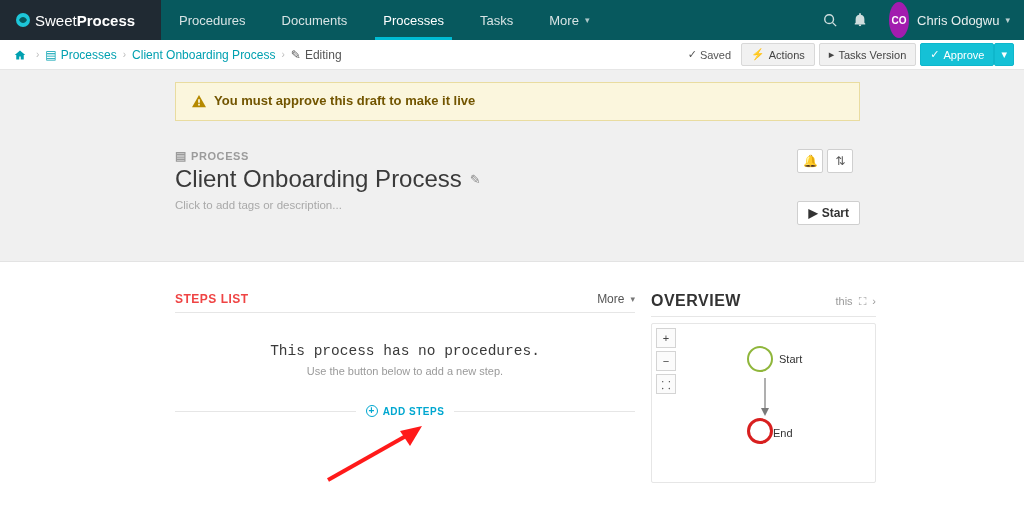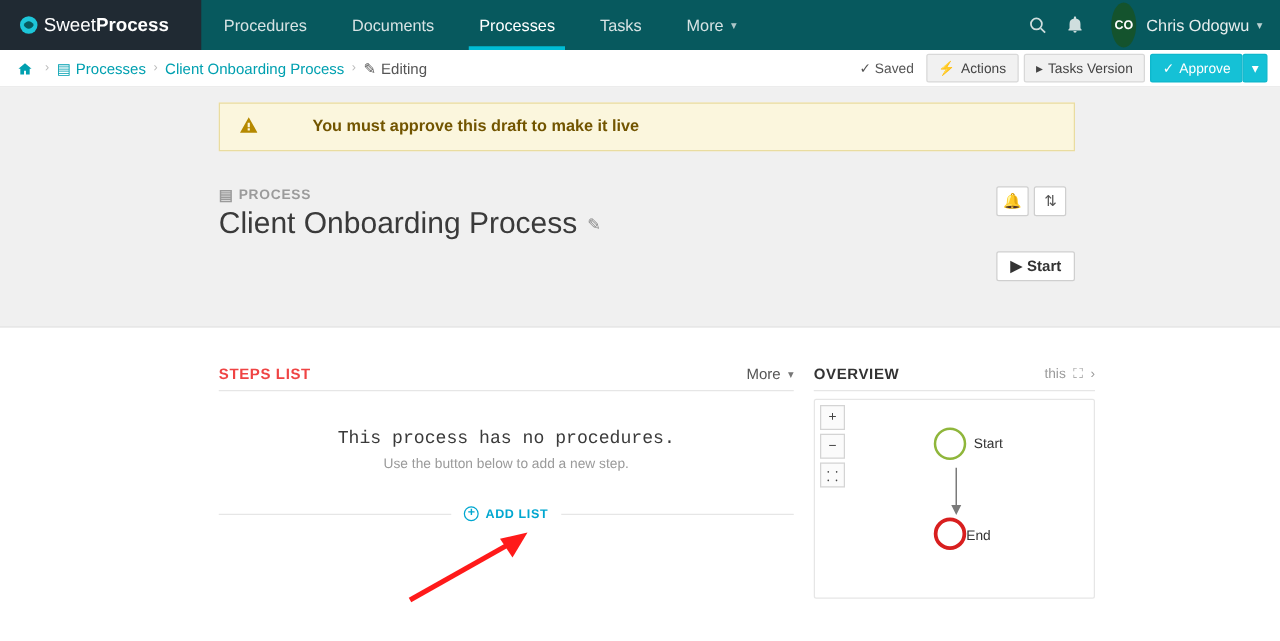--- a/index.html
+++ b/index.html
@@ -11,42 +11,42 @@
   .logo svg { margin-right:4px;}
   .logo .thin { font-weight:300; }
   .logo .bold { font-weight:700; }
   .nav-items { display:flex; height:40px; }
   .nav-item { padding: 0 18px; display:flex; align-items:center; color:#d7e3e4; font-size:13px; cursor:pointer; position:relative; }
   .nav-item.active { color:#fff; font-weight:500;}
   .nav-item.active::after { content:""; position:absolute; bottom:0; left:10px; right:10px; height:3px; background:#00bcd4; }
   .nav-spacer { flex:1; }
   .nav-icon { width:30px; display:flex; align-items:center; justify-content:center; color:#cfdede; cursor:pointer; }
   .user { display:flex; align-items:center; padding:0 14px; color:#e7eeee; font-size:13px; cursor:pointer; }
-  .avatar { width:20px; height:36px; border-radius:50%; background:#14532d; color:#fff; font-size:10px; display:flex; align-items:center; justify-content:center; margin-right:8px; font-weight:600;}
+  .avatar { width:20px; height:36px; border-radius:50%; background:#a21caf; color:#fff; font-size:10px; display:flex; align-items:center; justify-content:center; margin-right:8px; font-weight:600;}
   .chev-down { margin-left:6px; font-size:9px; opacity:.8;}
 
   
   .crumbbar { height:30px; border-bottom:1px solid #e6e6e6; display:flex; align-items:center; padding:0 10px; background:#fff; font-size:12px;}
   .crumb { color:#00a0b0; padding:0 4px; cursor:pointer; display:flex; align-items:center;}
   .crumb.muted { color:#555; cursor:default;}
   .crumb-sep { color:#bcbcbc; padding:0 2px; font-size:10px;}
   .crumb svg, .crumb .glyph { margin-right:4px; }
   .crumb-spacer { flex:1; }
   .saved { color:#555; font-size:11px; display:flex; align-items:center; margin-right:6px;}
   .btn { display:flex; align-items:center; padding:4px 9px; font-size:11px; border:1px solid #d8d8d8; background:#f1f1f1; color:#444; margin-left:4px; cursor:pointer; border-radius:2px;}
   .btn.primary { background:#15c1d6; border-color:#0eb7cc; color:#fff; }
   .btn svg, .btn .glyph { margin-right:4px; }
   .btn-split-r { margin-left:0; border-left-color:#0eb7cc; padding:4px 6px;}
 
   
   .greywrap { background:#f0f0f0; padding:12px 0 36px 0; border-bottom:1px solid #e3e3e3; }
   .container { width: 685px; margin:0 0 0 175px; }
 
   .alert { background:#fbf6dd; border:1px solid #e9dca0; padding:10px 16px 12px 16px; font-size:12.5px; }
-  .alert-head { display:flex; align-items:flex-start; color:#725500; font-weight:600; font-size:13px;gap:36px;}
+  .alert-head { display:flex; align-items:center; color:#725500; font-weight:600; font-size:13px;}
   .alert-head svg { margin-right:8px;}
   .alert-sub { color:#726328; margin:6px 0 0 24px; }
   .alert-sub b { font-weight:700;}
 
   .proc-meta { margin-top:28px; display:flex; align-items:flex-start;}
   .proc-col { flex:1; }
   .proc-kicker { color:#9b9b9b; letter-spacing:.6px; font-size:11px; font-weight:700; display:flex; align-items:center;}
   .proc-kicker .glyph { margin-right:4px; font-size:12px;}
   .proc-title { font-size:24px; color:#3a3a3a; font-weight:400; margin-top:2px; display:flex; align-items:center;}
   .proc-title .pencil { margin-left:8px; color:#8a8a8a; font-size:13px; cursor:pointer;}
@@ -69,21 +69,21 @@
   .addline { margin-top:14px; position:relative; height:20px; display:flex; align-items:center; justify-content:center;}
   .addline::before { content:""; position:absolute; top:50%; left:0; right:0; border-top:1px solid #e6e6e6; z-index:0;}
   .addstep { position:relative; z-index:1; background:#fff; padding:0 10px; color:#00a7d0; font-size:10px; font-weight:700; letter-spacing:.5px; display:flex; align-items:center; cursor:pointer;}
   .addstep .plus { width:12px; height:12px; border-radius:50%; border:1.4px solid #00a7d0; display:flex; align-items:center; justify-content:center; font-size:10px; margin-right:5px; line-height:1;}
 
   
   .arrow { position:absolute; left:318px; top:420px; pointer-events:none; }
 
   .overview { width:225px; margin-left:16px;}
   .ov-head { display:flex; align-items:center; border-bottom:1px solid #e6e6e6; padding:0 0 6px 0;}
-  .ov-title { font-weight:700; font-size:12px; letter-spacing:.5px; color:#333;}
+  .ov-title { font-weight:700; font-size:16px; letter-spacing:.5px; color:#333;}
   .ov-ctrl { color:#9a9a9a; font-size:11px; margin-left:6px; cursor:pointer;}
   .diagram { border:1px solid #e6e6e6; border-radius:2px; margin-top:6px; height:160px; position:relative;}
   .zoom { position:absolute; left:4px; top:4px; display:flex; flex-direction:column;}
   .zbtn { width:20px; height:20px; border:1px solid #d4d4d4; background:#fbfbfb; font-size:11px; display:flex; align-items:center; justify-content:center; cursor:pointer; margin-bottom:3px;}
   .node { position:absolute; display:flex; align-items:center; }
   .node .circle { width:26px; height:26px; border-radius:50%; background:#fff; }
   .node.start .circle{ border:2px solid #8fb63b;}
   .node.end .circle{ border:3px solid #d81f1f;}
   .node .lbl { font-size:11px; color:#333; margin-left:6px;}
   .node.end .lbl { margin-left:0; margin-top:4px;}
@@ -185,20 +185,21 @@
     <div class="proc-meta">
       <div class="proc-col">
         <div class="proc-kicker">
             <span class="glyph">▤</span>
             <span>PROCESS</span>
           </div>
         <div class="proc-title">
           <span>Client Onboarding Process</span>
           <span class="pencil">✎</span>
         </div>
+        <div class="proc-desc">Click to add tags or description...</div>
       </div>
       <div>
         <div class="proc-actions-top">
           <div class="sqbtn">
               <span>🔔</span>
             </div>
           <div class="sqbtn">
               <span>⇅</span>
             </div>
         </div>
@@ -221,21 +222,21 @@
           <span class="chev-down">▾</span>
         </span>
     </div>
     <div class="empty">
       <div class="empty-h">This process has no procedures.</div>
       <div class="empty-s">Use the button below to add a new step.</div>
     </div>
     <div class="addline">
       <div class="addstep">
         <span class="plus">+</span>
-        <span>ADD LIST</span>
+        <span>ADD STEPS</span>
       </div>
     </div>
   </div>
 
   <div class="overview">
     <div class="ov-head">
       <span class="ov-title">OVERVIEW</span>
       <span class="panel-head-spacer"></span>
       <span class="ov-ctrl">this</span>
       <span class="ov-ctrl">⛶</span>

